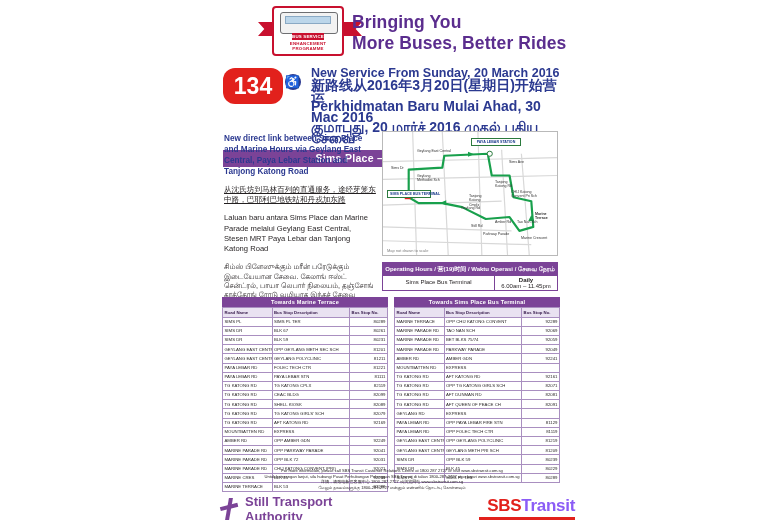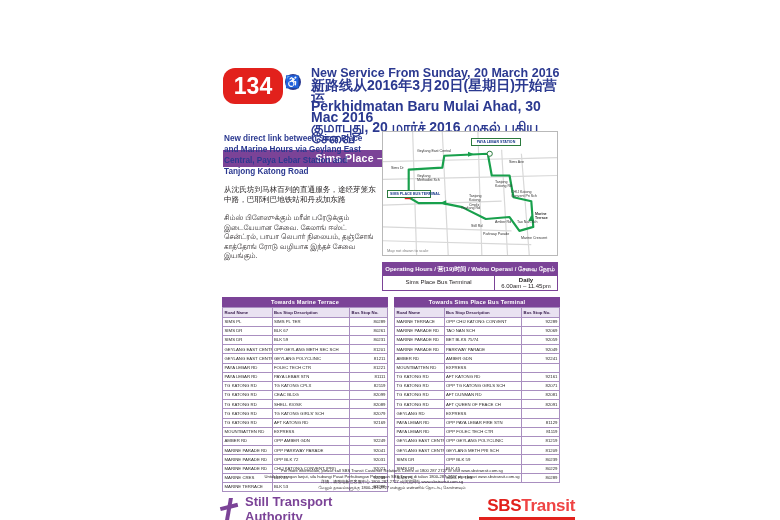--- a/index.html
+++ b/index.html
@@ -151,21 +151,21 @@
   .desc {
     position: absolute;
     left: 224px; top: 133px;
     width: 152px;
     font-size: 7.6px;
     line-height: 10.2px;
     color: #231f20;
   }
   .desc p { margin: 0 0 8px 0; }
   .desc .en { font-weight: bold; color: #2b3990; font-size: 8.2px; line-height: 11px; }
-  .desc .cn { color: #231f20; }
+  .desc .cn { color: #231f20; text-decoration: underline; }
   .desc .ms { color: #231f20; }
   .desc .ta { color: #231f20; font-size: 7.2px; line-height: 9.4px; }
 
   
   .map {
     position: absolute;
     left: 382px; top: 131px;
     width: 176px; height: 125px;
     background: #ffffff;
     border: 1px solid #b9b9b9;
@@ -327,50 +327,66 @@
     position: absolute;
     right: 205px; top: 496px;
     text-align: right;
   }
   .sbs-main {
     font-size: 17px;
     font-weight: bold;
     color: #e2211c;
     letter-spacing: -0.3px;
   }
-  .sbs-main .t { color: #ef4444; text-align: center; }
+  .sbs-main .t { color: #8b5cf6; text-align: center; }
   .sbs-bar {
     width: 96px; height: 3px;
     background: #e2211c;
     margin-top: 1px;
     margin-left: auto;
   }
 </style>
 </head>
 <body>
 
 <div class="page">
 
+  <div class="header">
+    <div class="ribbon-l"></div>
+    <div class="ribbon-r"></div>
+    <div class="bsep-logo">
+      <div class="bsep-bus"></div>
+      <div class="bsep-band">
+        <span class="b1">BUS SERVICE</span>
+        <span class="b2">ENHANCEMENT PROGRAMME</span>
+      </div>
+    </div>
+    <div class="header-tagline">
+      <div>Bringing You</div>
+      <div>More Buses, Better Rides</div>
+    </div>
+  </div>
 
   <div class="svc-row">
     <div class="svc-no-box">134</div>
     <div class="wheelchair">♿</div>
     <div class="svc-text">
       <div class="l1">New Service From Sunday, 20 March 2016</div>
       <div class="l2">新路线从2016年3月20日(星期日)开始营运</div>
       <div class="l3">Perkhidmatan Baru Mulai Ahad, 30 Mac 2016</div>
       <div class="l4">குமாபுது, 20 மார்ச் 2016 முதல் புதிய சேவை</div>
     </div>
   </div>
 
   <div class="route-title">Sims Place – Marine Terrace</div>
 
   <div class="desc">
     <p class="en">New direct link between Sims Place and Marine Hours via Geylang East Central, Paya Lebar Station and Tanjong Katong Road</p>
     <p class="cn">从沈氏坊到马林百列的直通服务，途经芽笼东中路，巴耶利巴地铁站和丹戎加东路</p>
+    <p class="ms">Laluan baru antara Sims Place dan Marine Parade melalui Geylang East Central, Stesen MRT Paya Lebar dan Tanjong Katong Road</p>
     <p class="ta">சிம்ஸ் பிளேஸுக்கும் மரீன் பரேடுக்கும் இடையேயான சேவை. கேலாங் ஈஸ்ட் சென்ட்ரல், பாயா லெபார் நிலையம், தஞ்சோங் காத்தோங் ரோடு வழியாக இந்தச் சேவை இயங்கும்.</p>
   </div>
 
   <div class="map">
     <svg class="map-inner" viewBox="0 0 176 125" preserveAspectRatio="none">
       <rect x="0" y="0" width="176" height="125" fill="#ffffff"></rect>
 
       <g stroke="#d8d8d8" stroke-width="1.2" fill="none">
         <path d="M0,30 L176,26"></path>
         <path d="M0,48 L176,44"></path>

